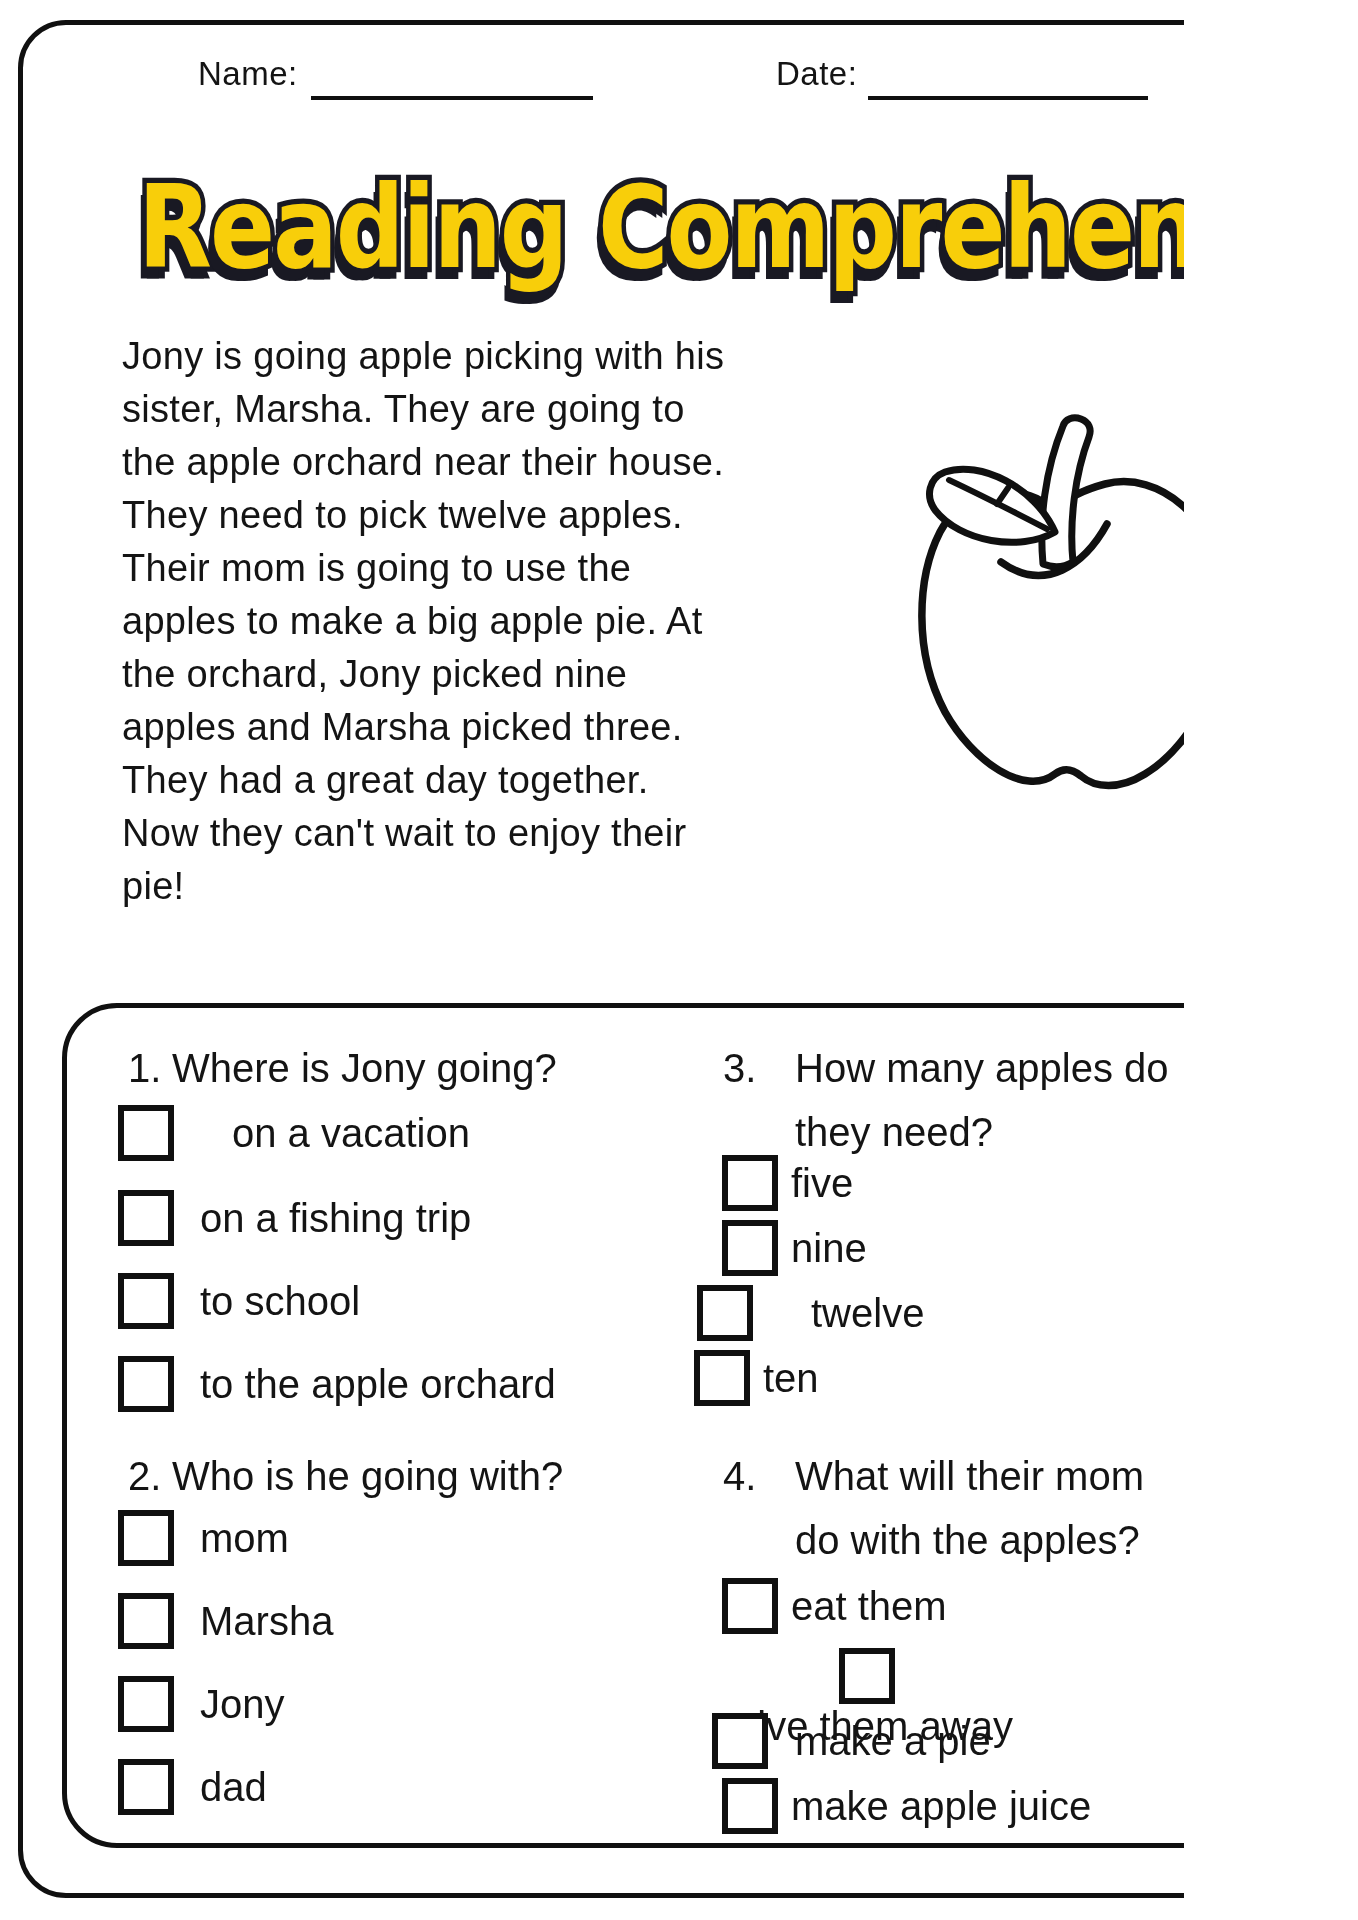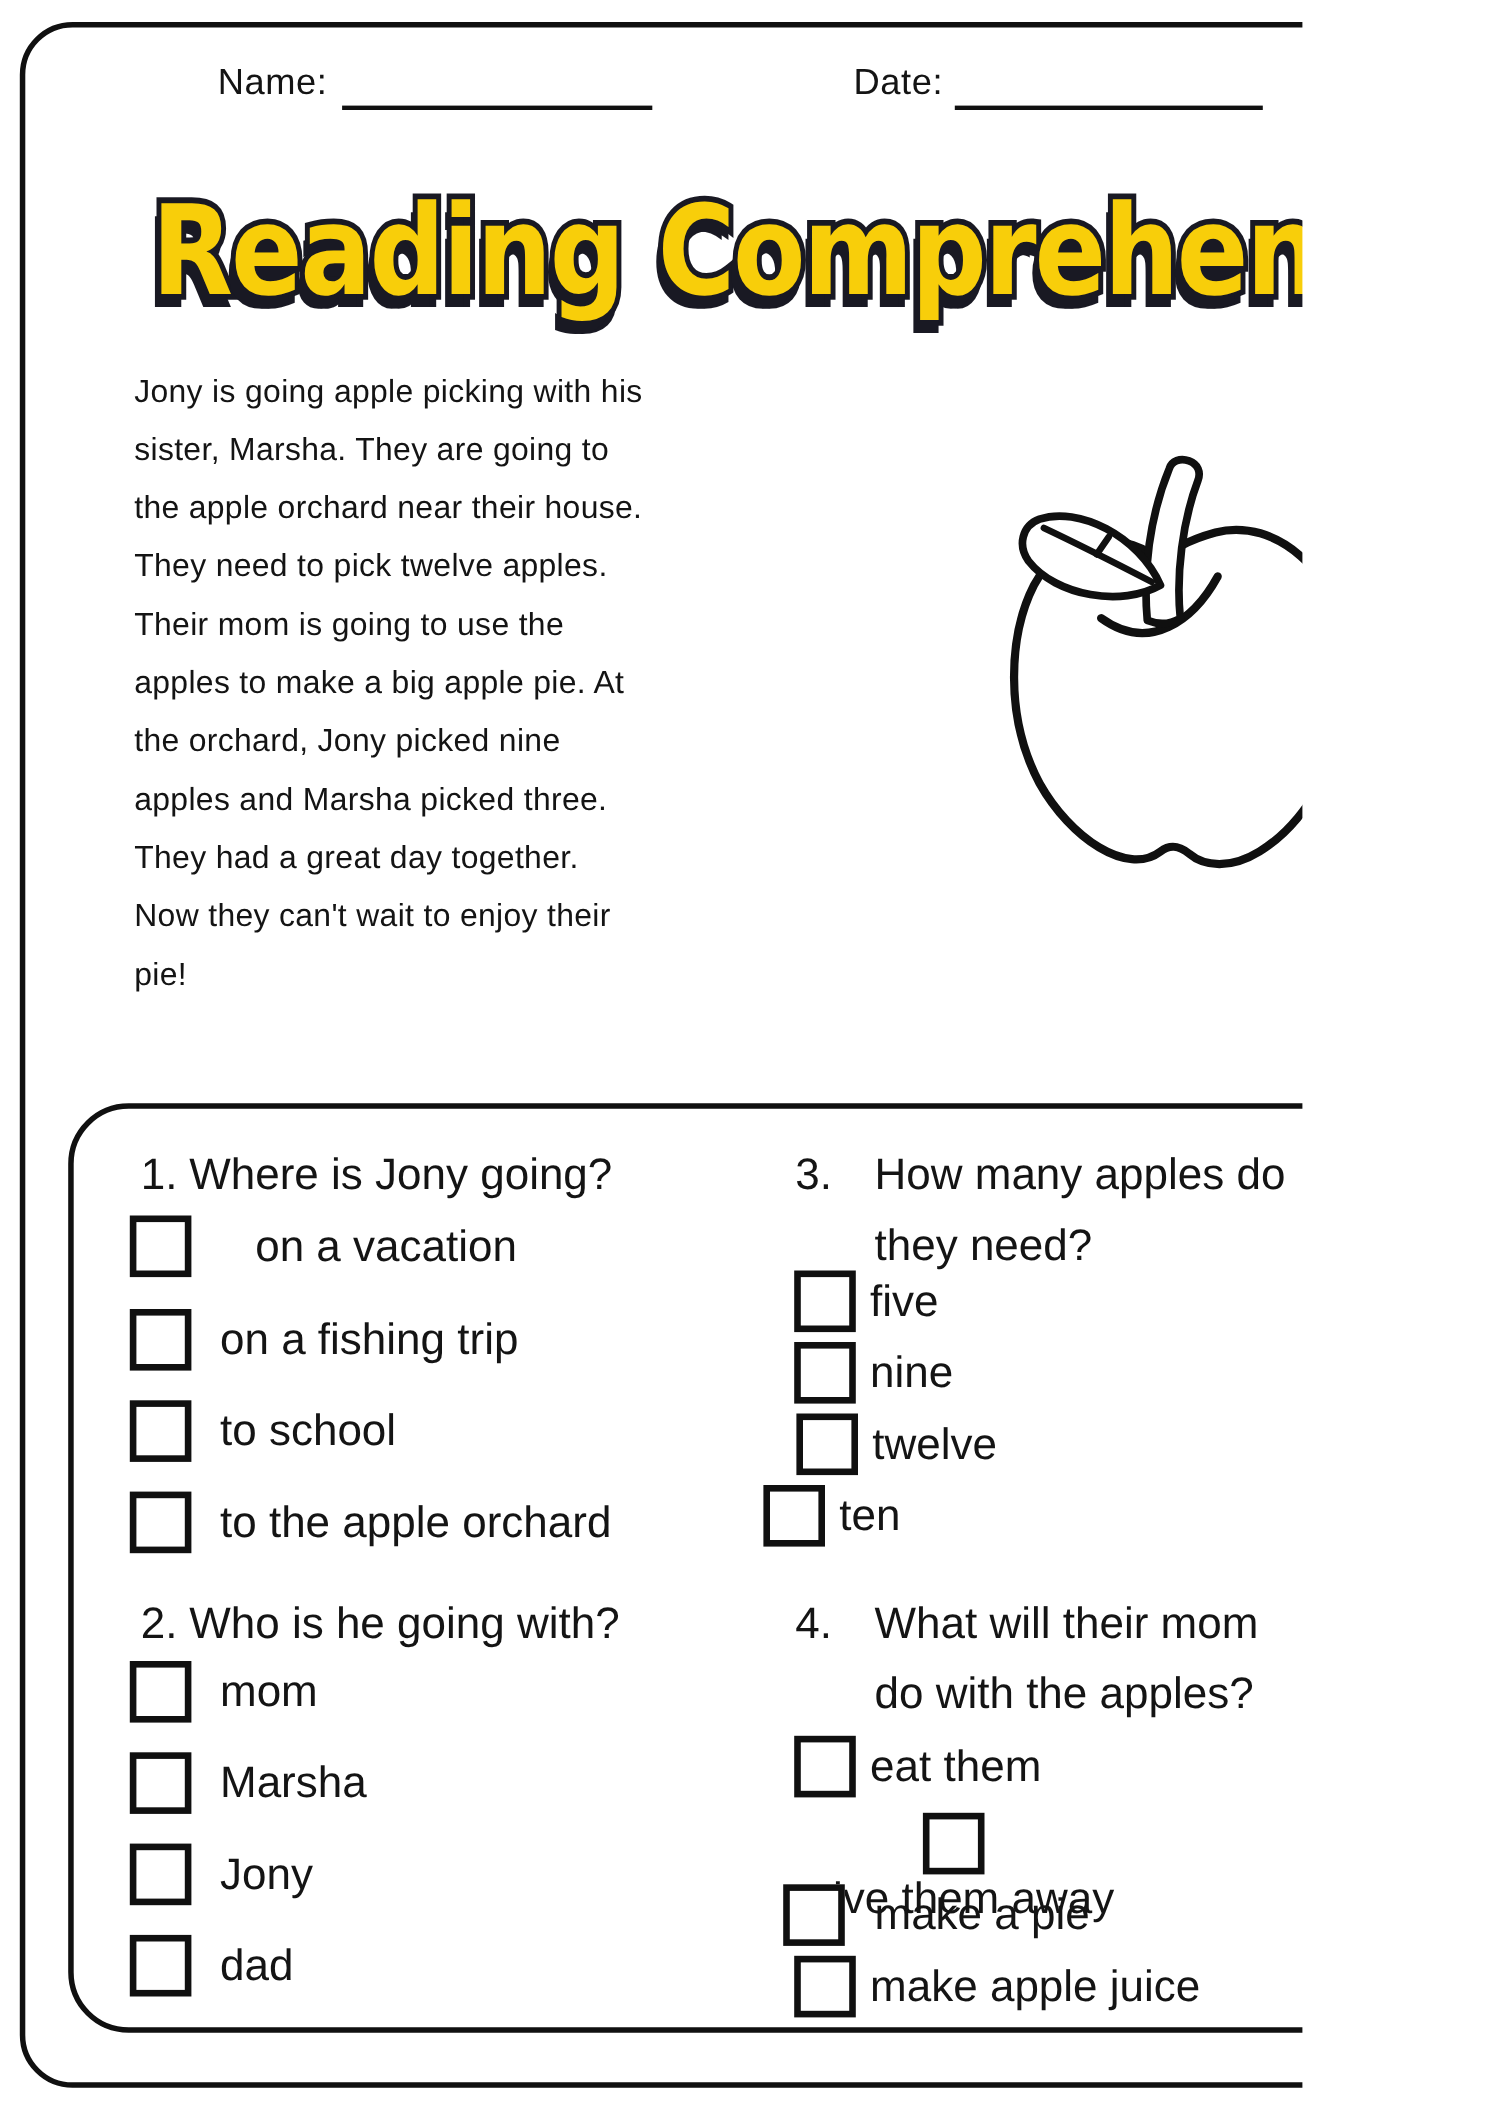--- a/index.html
+++ b/index.html
@@ -15,21 +15,21 @@
   .write-line{position:absolute;height:0;border-bottom:4px solid #101010;}
   .title{
     position:absolute;left:138px;top:162px;white-space:nowrap;
     font-family:"DejaVu Sans",sans-serif;font-weight:bold;font-size:96px;letter-spacing:-2px;
     color:#F8CE0A;
     -webkit-text-stroke:9px #191923;paint-order:stroke fill;
     text-shadow:-6px 10px 0 #191923,0 10px 0 #191923;
     transform:scaleY(1.18);transform-origin:left top;
   }
   .story{position:absolute;left:122px;top:330px;width:700px;}
-  .story .line{white-space:nowrap;font-size:29px;line-height:53px;letter-spacing:.3px;color:#141414;}
+  .story .line{white-space:nowrap;font-size:38px;line-height:53px;letter-spacing:.3px;color:#141414;}
   .apple{position:absolute;left:905px;top:412px;width:345px;height:390px;}
   .quiz-box{
     position:absolute;left:62px;top:1003px;width:1243px;height:845px;
     border:5px solid #101010;border-radius:55px;box-sizing:border-box;
   }
   .q-header{position:absolute;display:flex;font-size:40px;line-height:64px;color:#141414;}
   .q-header .q-num{flex:0 0 auto;}
   .q-header.col-l .q-num{width:44px;}
   .q-header.col-r .q-num{width:72px;}
   .q-header .q-line{white-space:nowrap;}
@@ -130,21 +130,21 @@
     </span>
   </div>
   <div class="opt col-r" style="left:722px;top:1155px;">
     <span class="cb"></span>
     <span class="lbl">five</span>
   </div>
   <div class="opt col-r" style="left:722px;top:1220px;">
     <span class="cb"></span>
     <span class="lbl">nine</span>
   </div>
-  <div class="opt col-r" style="left:724px;top:1285px;">
+  <div class="opt col-r" style="left:697px;top:1285px;gap:45px;">
     <span class="cb"></span>
     <span class="lbl">twelve</span>
   </div>
   <div class="opt col-r" style="left:694px;top:1350px;">
     <span class="cb"></span>
     <span class="lbl">ten</span>
   </div>
 
   <div class="q-header col-r" style="left:723px;top:1444px;">
     <span class="q-num">4.</span>

